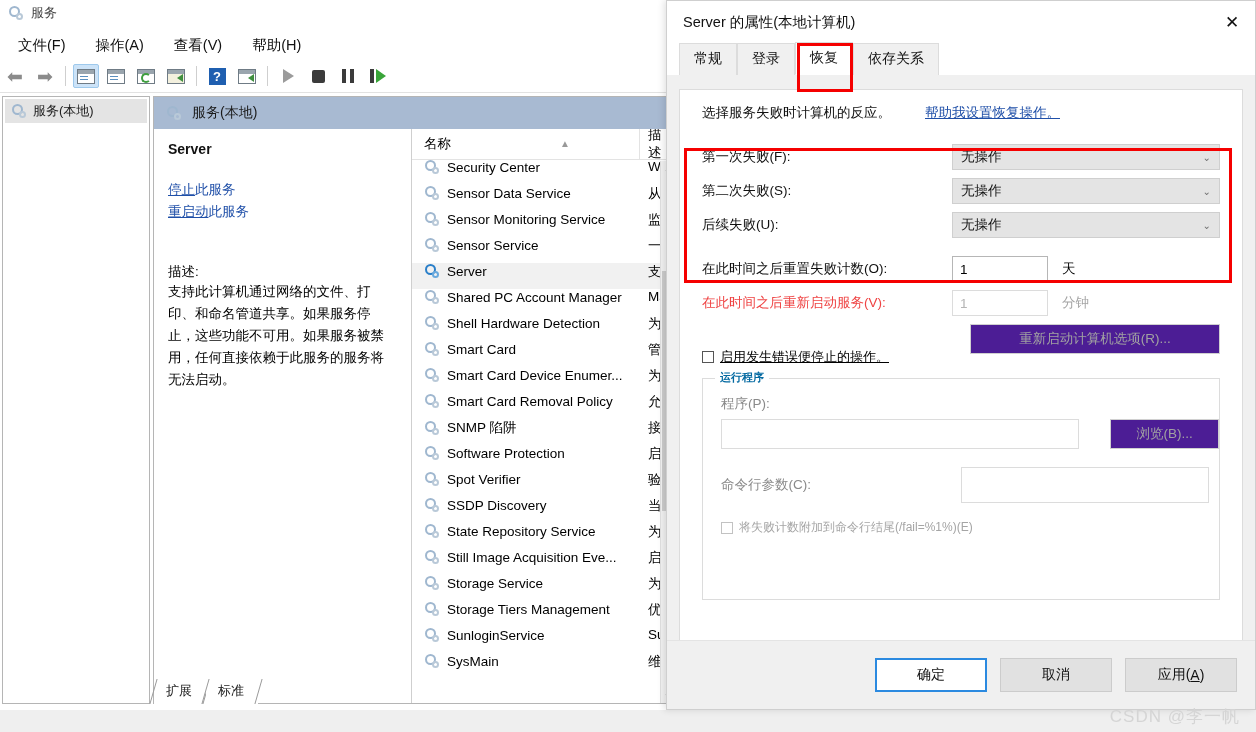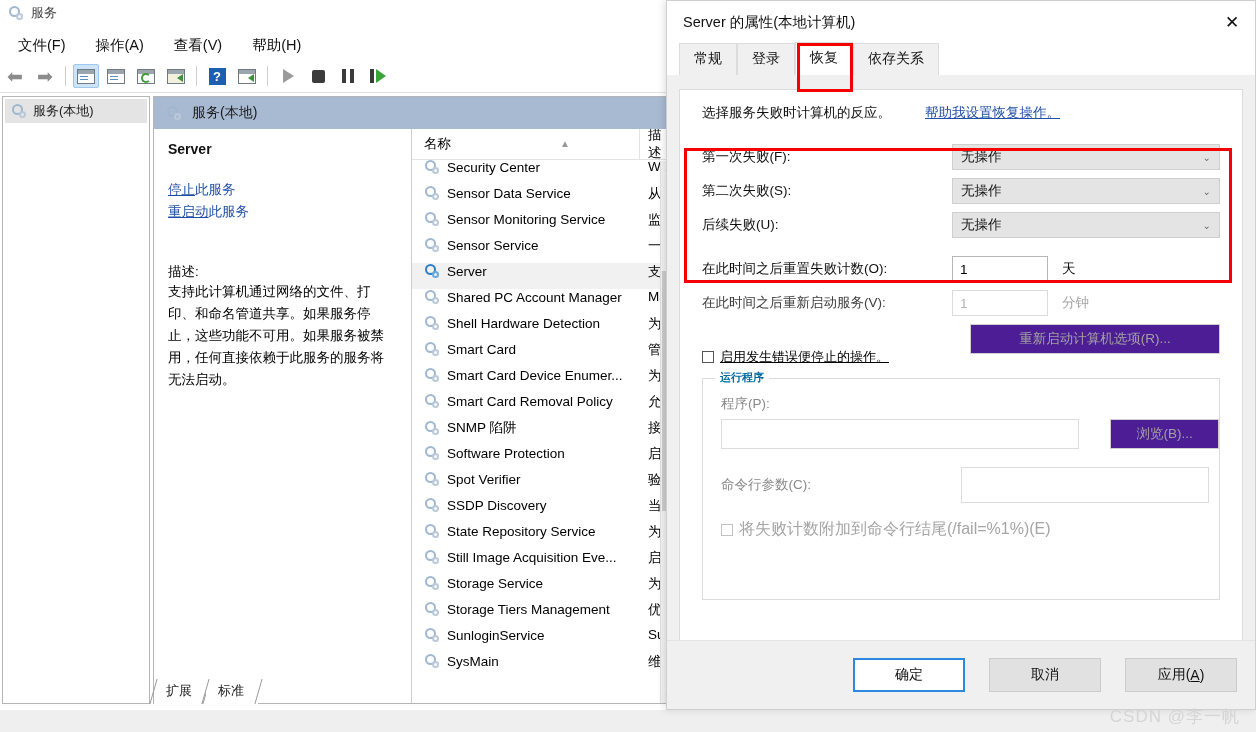--- a/index.html
+++ b/index.html
@@ -88,39 +88,39 @@
   .dtab{padding:6px 14px 7px;font-size:14px;color:#111;border:1px solid transparent;border-bottom:none;background:transparent;}
   .dtab.inactive{background:#f0f0f0;border-color:#dcdcdc;}
   .dtab.active{background:#fff;border-color:#dcdcdc;border-bottom:1px solid #fff;position:relative;z-index:2;}
   .dlg-page{position:absolute;left:12px;top:88px;right:12px;bottom:68px;background:#fff;border:1px solid #dcdcdc;box-sizing:border-box;}
 
   .intro{padding:14px 0 0 22px;font-size:13.5px;color:#111;}
   .intro a{color:#1f4fa8;text-decoration:underline;margin-left:34px;}
 
   .frow{display:flex;align-items:center;margin:0 0 0 22px;height:34px;}
   .flabel{width:250px;font-size:13.5px;color:#111;}
-  .flabel.dim{color:#404040;}
+  .flabel.dim{color:#ef4444;}
   .combo{width:268px;height:26px;background:#e4e4e4;border:1px solid #cfcfcf;box-sizing:border-box;display:flex;align-items:center;padding:0 8px;justify-content:space-between;font-size:13.5px;color:#111;}
   .combo .cv{line-height:1;}
   .combo .ch{font-size:10px;color:#707070;}
   .numbox{width:96px;height:26px;background:#fff;border:1px solid #b6b6b6;box-sizing:border-box;display:flex;align-items:center;padding:0 7px;font-size:13.5px;}
   .numbox.dim{border-color:#dcdcdc;color:#b5b5b5;}
   .unit{margin-left:14px;font-size:13.5px;}
   .unit.dim{color:#a5a5a5;}
 
   .cbrow{display:flex;align-items:center;margin:18px 0 0 22px;text-decoration:underline;}
   .cbox{width:12px;height:12px;border:1px solid #555;background:#fff;box-sizing:border-box;display:inline-block;margin-right:6px;}
   .cbox.dim{border-color:#c2c2c2;}
   .btn{background:#e0e0e0;border:1px solid #cfcfcf;box-sizing:border-box;display:flex;align-items:center;justify-content:center;font-size:13.5px;color:#111;}
   .btn.disabled{color:#a2a2a2;background:#4c1d95;border-color:#d0d0d0;}
 
   .group{position:absolute;left:22px;right:22px;top:0;border:1px solid #dcdcdc;box-sizing:border-box;}
   .group-lbl{position:absolute;left:12px;top:-9px;background:#fff;padding:0 5px;font-size:11px;font-weight:bold;color:#0369a1;}
 
-  .dlg-footer{position:absolute;left:0;right:0;bottom:0;height:68px;background:#f0f0f0;border-top:1px solid #e4e4e4;display:flex;align-items:center;justify-content:flex-end;padding-right:18px;gap:24px;}
+  .dlg-footer{position:absolute;left:0;right:0;bottom:0;height:68px;background:#f0f0f0;border-top:1px solid #e4e4e4;display:flex;align-items:center;justify-content:flex-end;padding-right:18px;gap:13px;}
   .fbtn{width:112px;height:34px;background:#e1e1e1;border:1px solid #cccccc;box-sizing:border-box;display:flex;align-items:center;justify-content:center;font-size:14px;color:#111;}
   .fbtn.primary{background:#fff;border:2px solid #2b8ae0;}
   .fbtn u{text-decoration:underline;}
 
   
   .redbox{position:absolute;border:3px solid #f50000;box-sizing:border-box;pointer-events:none;z-index:40;}
 
   .watermark{position:absolute;right:16px;bottom:4px;font-size:17px;color:#d5d5d5;letter-spacing:1px;z-index:60;}
 </style>
 </head>
@@ -464,21 +464,21 @@
           <div style="display:flex;align-items:flex-start;padding:6px 0 0 18px;gap:23px;">
             <div style="width:362px;height:30px;border:1px solid #dcdcdc;box-sizing:border-box;background:#fff;"></div>
             <div class="btn disabled" style="width:110px;height:30px;margin-left:8px;">浏览(B)...</div>
           </div>
 
           <div style="display:flex;align-items:center;padding:18px 0 0 18px;">
             <div style="width:240px;color:#8a8a8a;font-size:13.5px;">命令行参数(C):</div>
             <div style="width:248px;height:36px;border:1px solid #dcdcdc;box-sizing:border-box;background:#fff;"></div>
           </div>
 
-          <div style="display:flex;align-items:center;padding:16px 0 0 18px;color:#a5a5a5;font-size:16px;">
+          <div style="display:flex;align-items:center;padding:16px 0 0 18px;color:#a5a5a5;font-size:12px;">
             <span class="cbox dim"></span>
             <span>将失败计数附加到命令行结尾(/fail=%1%)(E)</span>
           </div>
         </div>
       </div>
 
     </div>
 
     <div class="dlg-footer">
       <div class="fbtn primary">确定</div>

